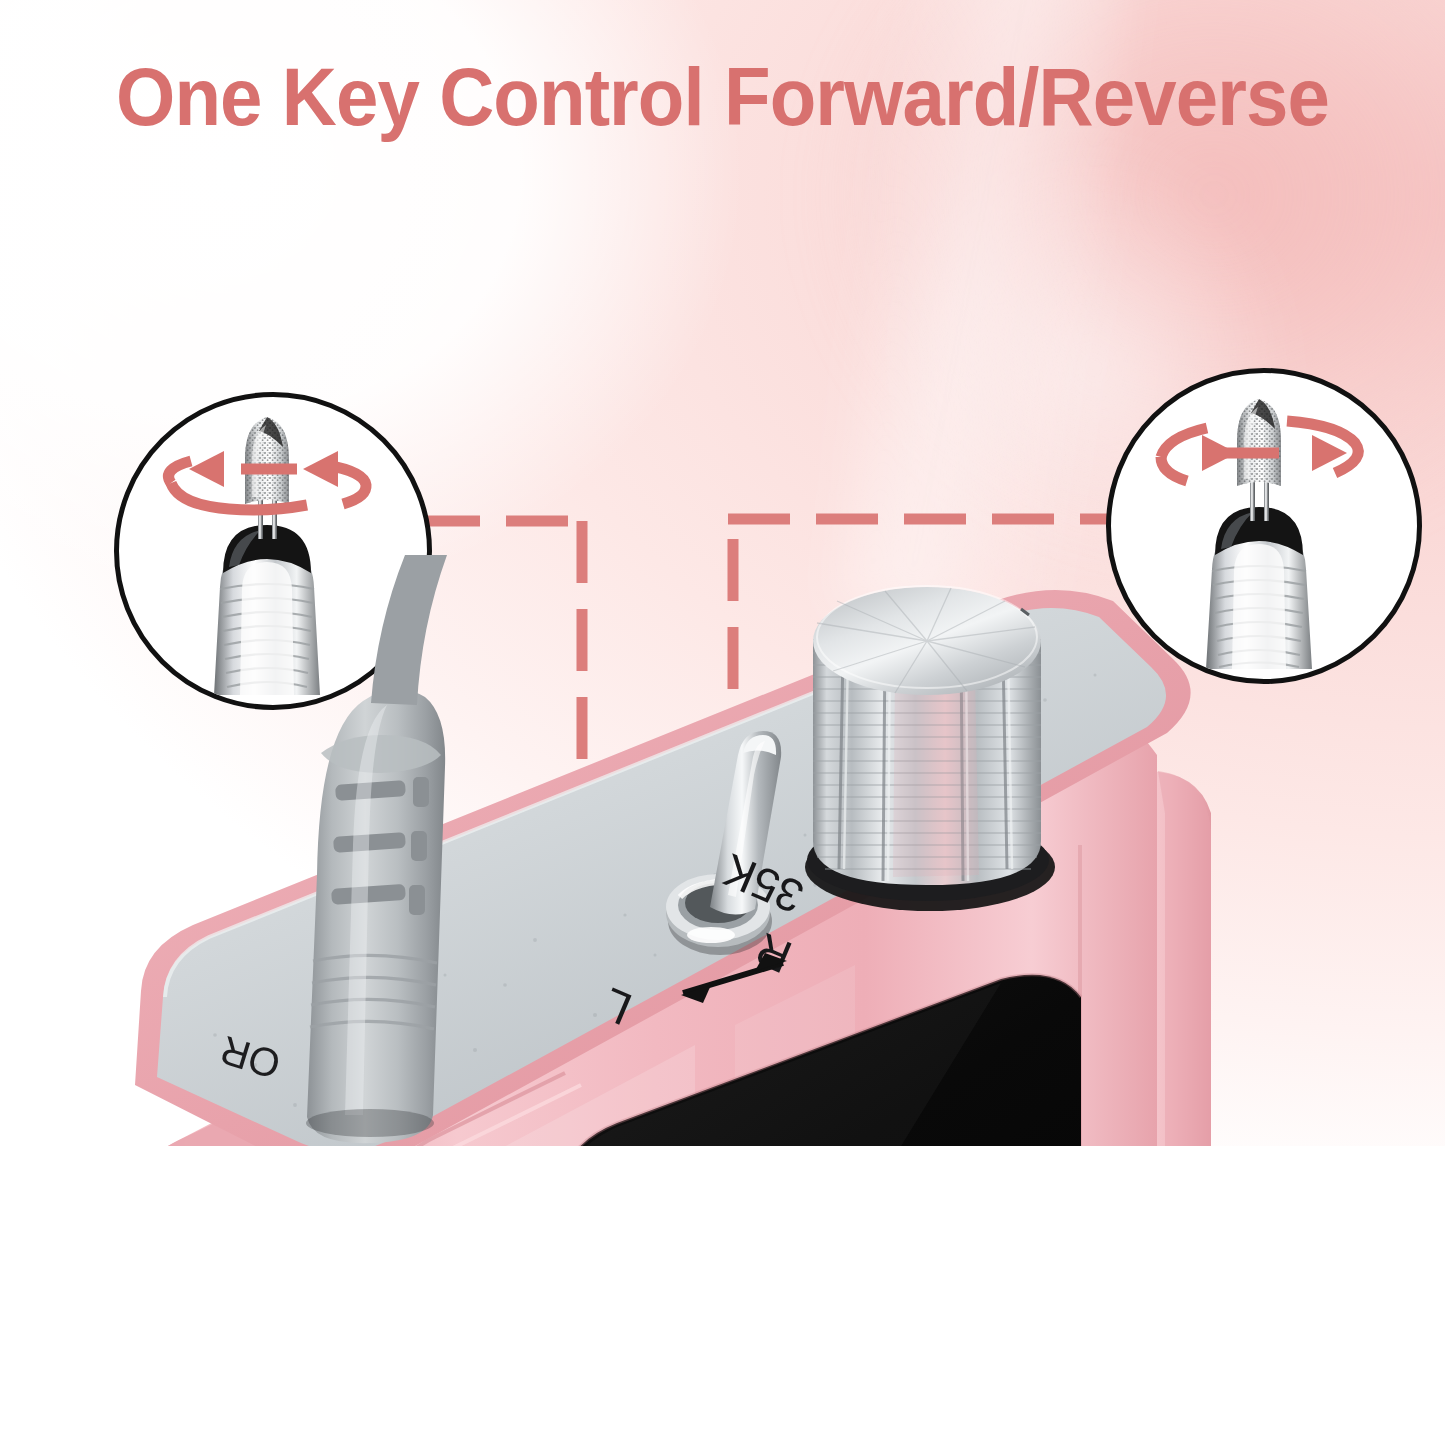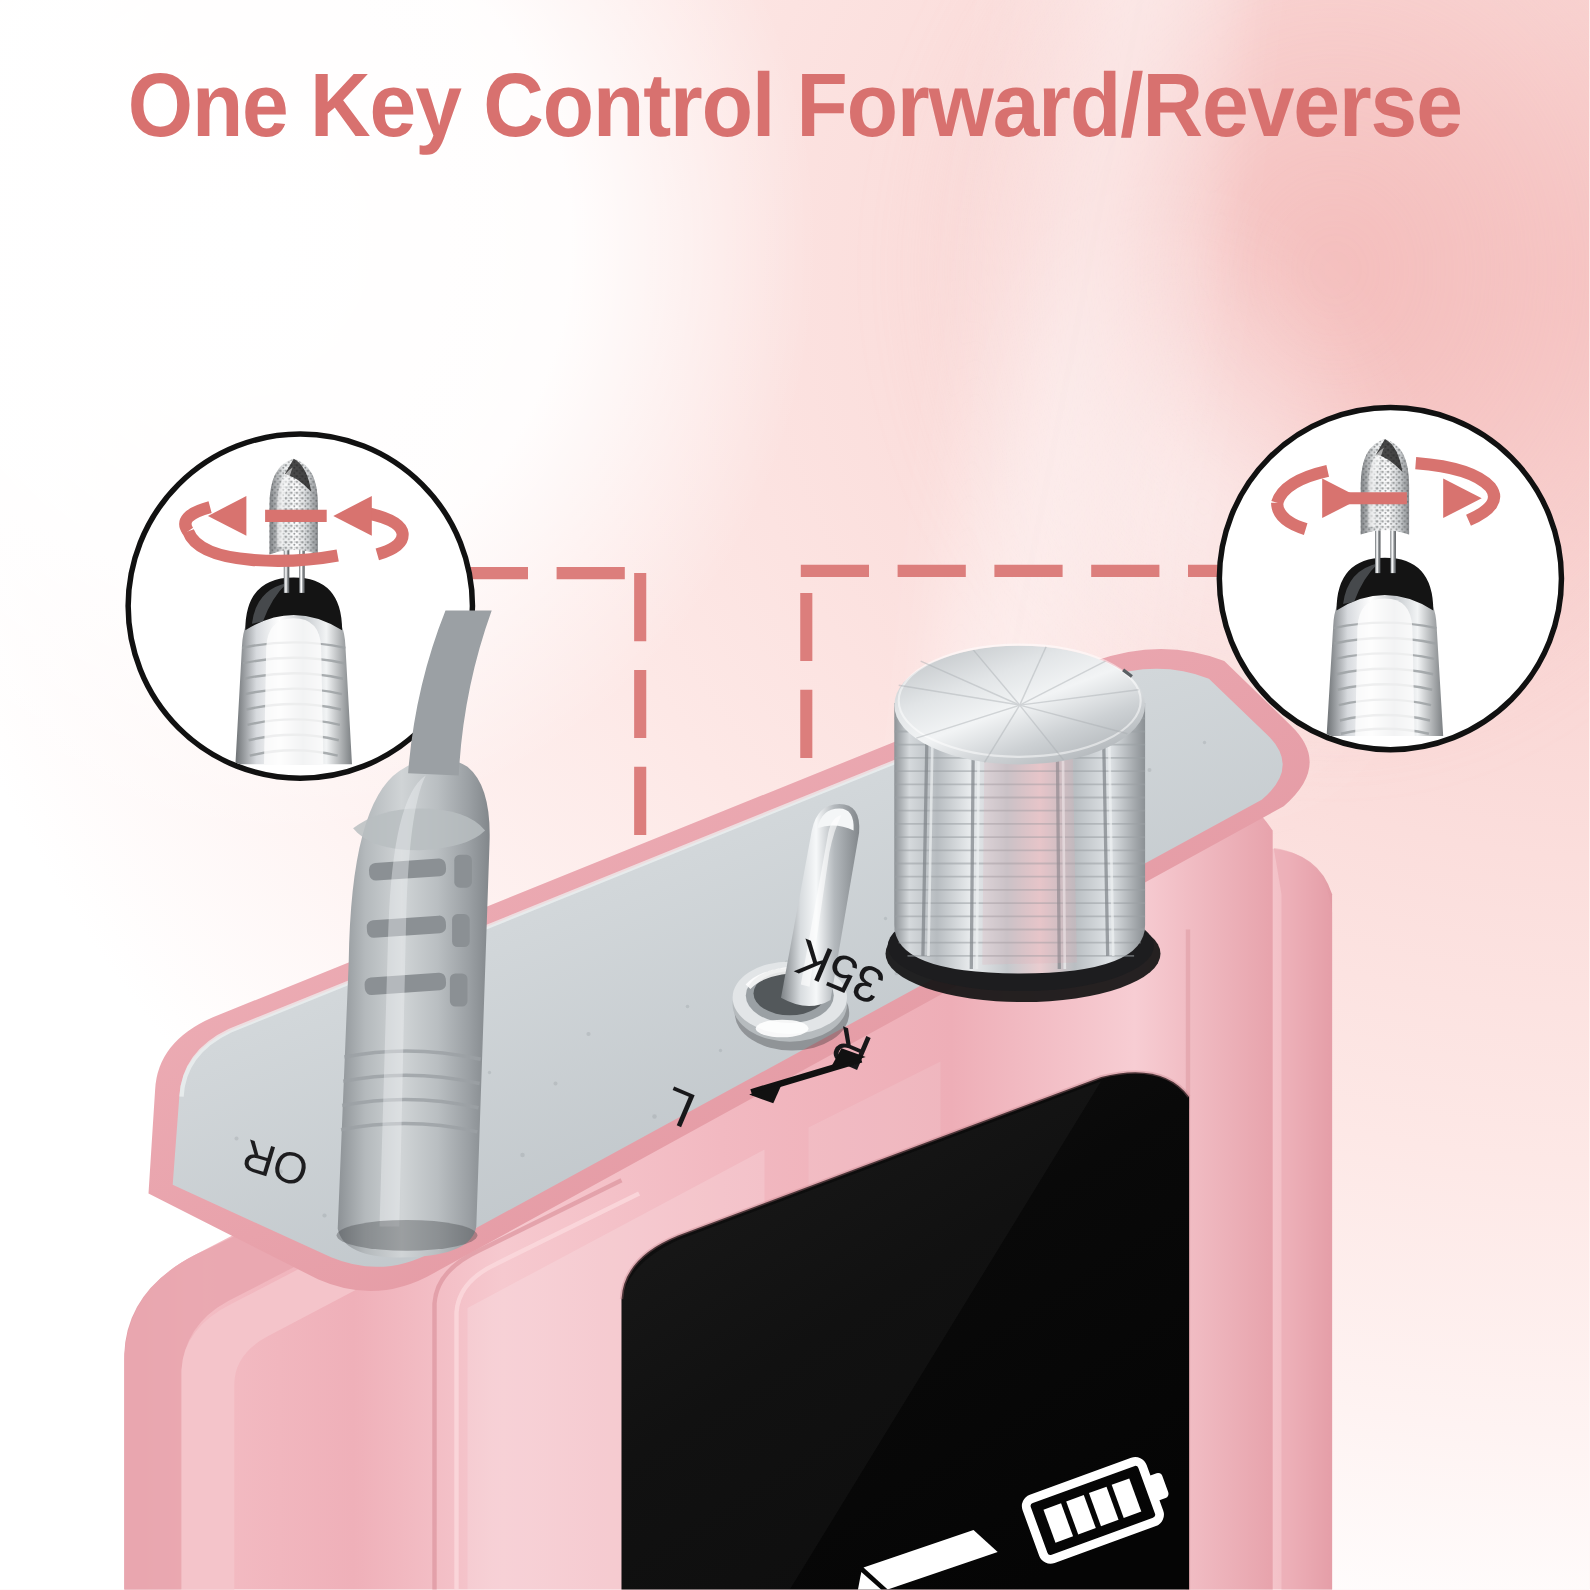--- a/index.html
+++ b/index.html
@@ -1,21 +1,21 @@
 <!DOCTYPE html>
 <html><head>
 <meta charset="utf-8">
 <style>
   html,body{margin:0;padding:0;}
   body{
     width:1445px;height:1445px;overflow:hidden;
     font-family:"Liberation Sans", sans-serif;
     background:#ffffff;
   }
-  #stage{position:relative;width:1445px;height:1445px;overflow:hidden;}
+  #stage{position:relative;width:1445px;height:1146px;overflow:hidden;}
 
   
   .bg-base{position:absolute;inset:0;
     background:
       radial-gradient(120% 95% at 103% 18%, #f6c3c2 0%, #f9d3d1 18%, #fbdedc 38%, #fde8e6 58%, #fef3f2 76%, #ffffff 92%),
       linear-gradient(160deg,#ffffff 0%,#ffffff 26%,#fdeeed 52%,#fbe2e0 78%,#fadedd 100%);
   }
   .bg-blob1{position:absolute;left:53%;top:-18%;width:62%;height:70%;
     background:radial-gradient(60% 60% at 50% 50%, rgba(241,176,175,.58) 0%, rgba(245,198,197,.30) 48%, rgba(255,255,255,0) 74%);
     filter:blur(28px);}

